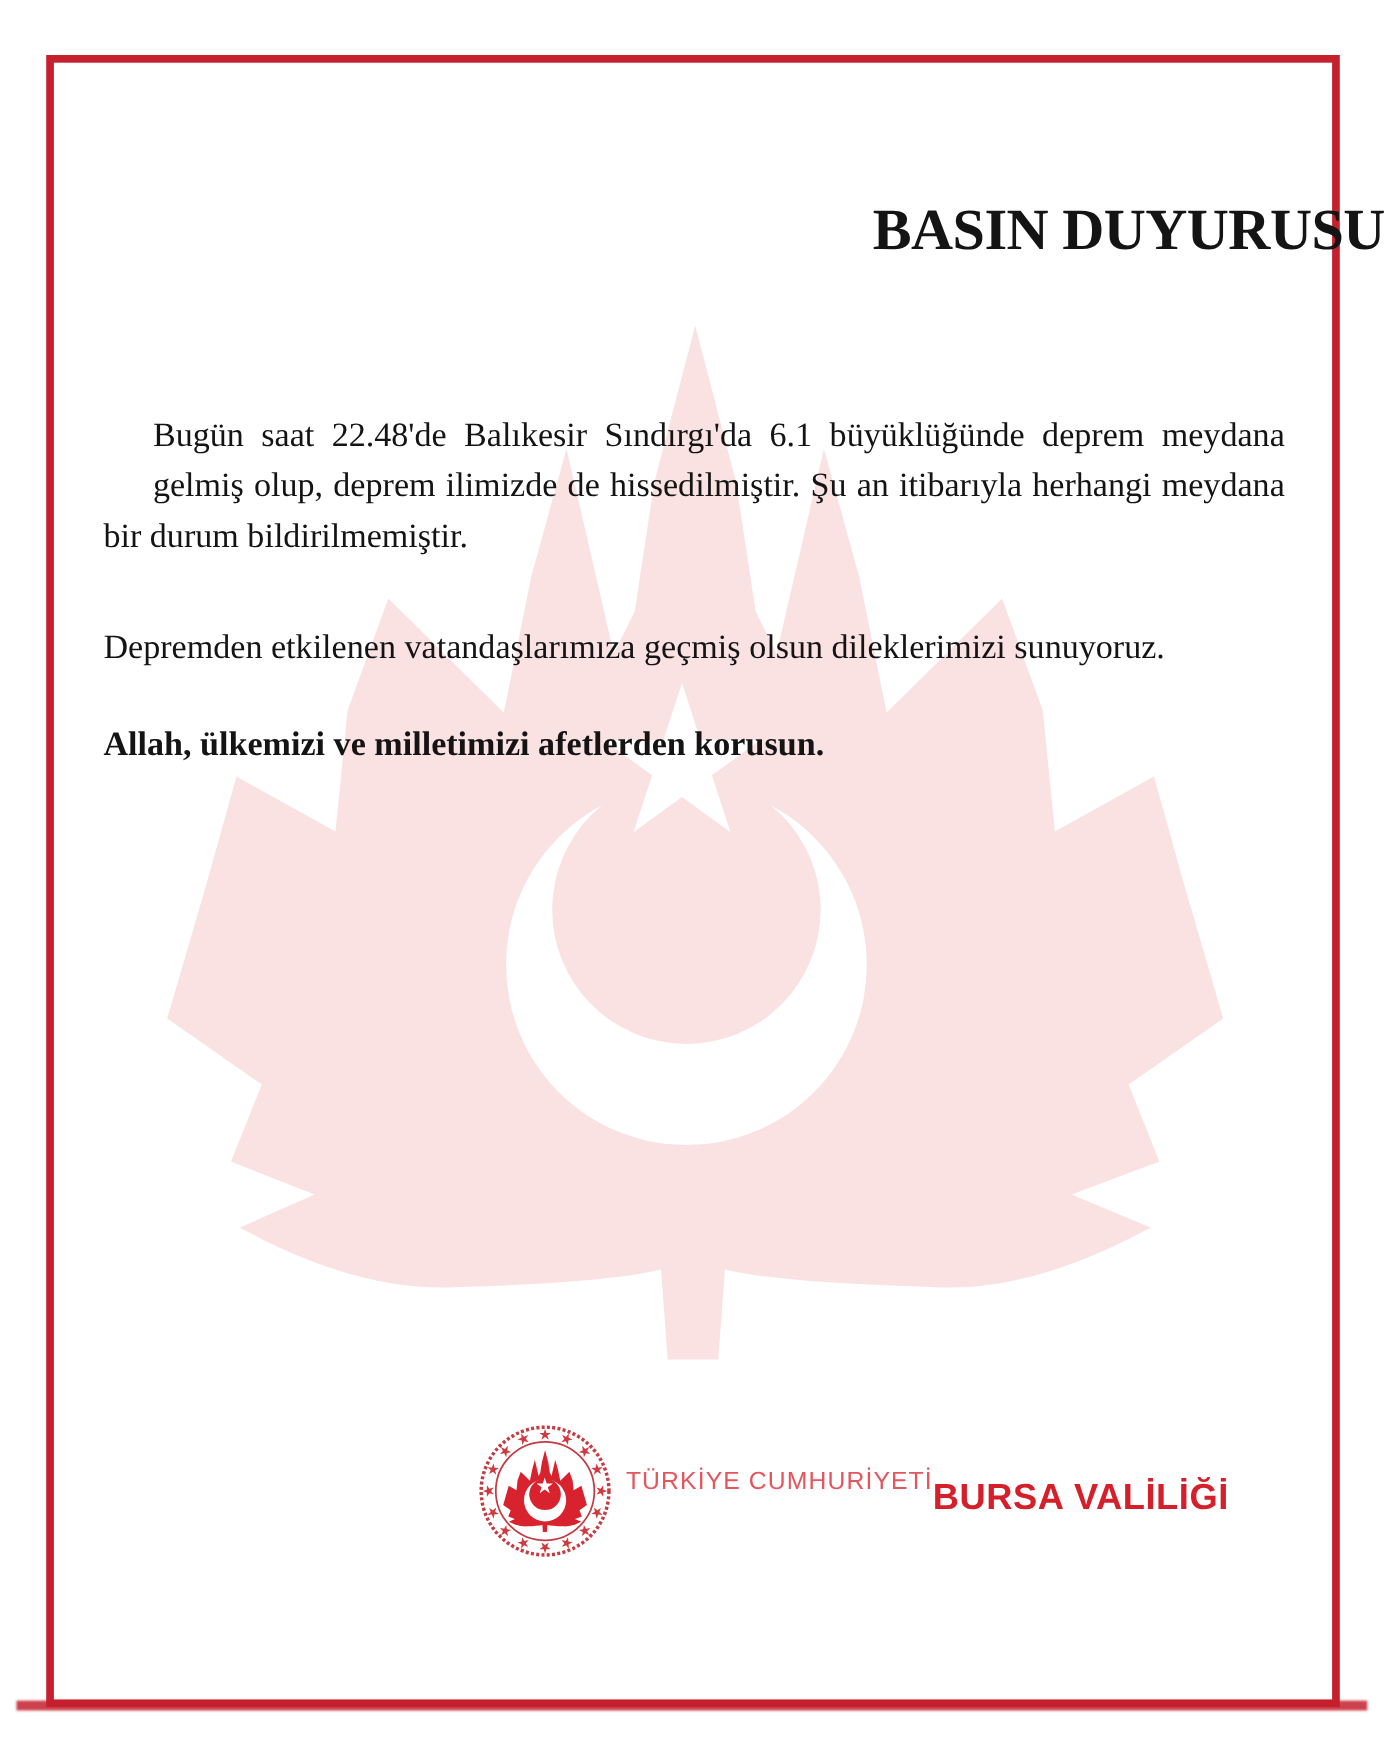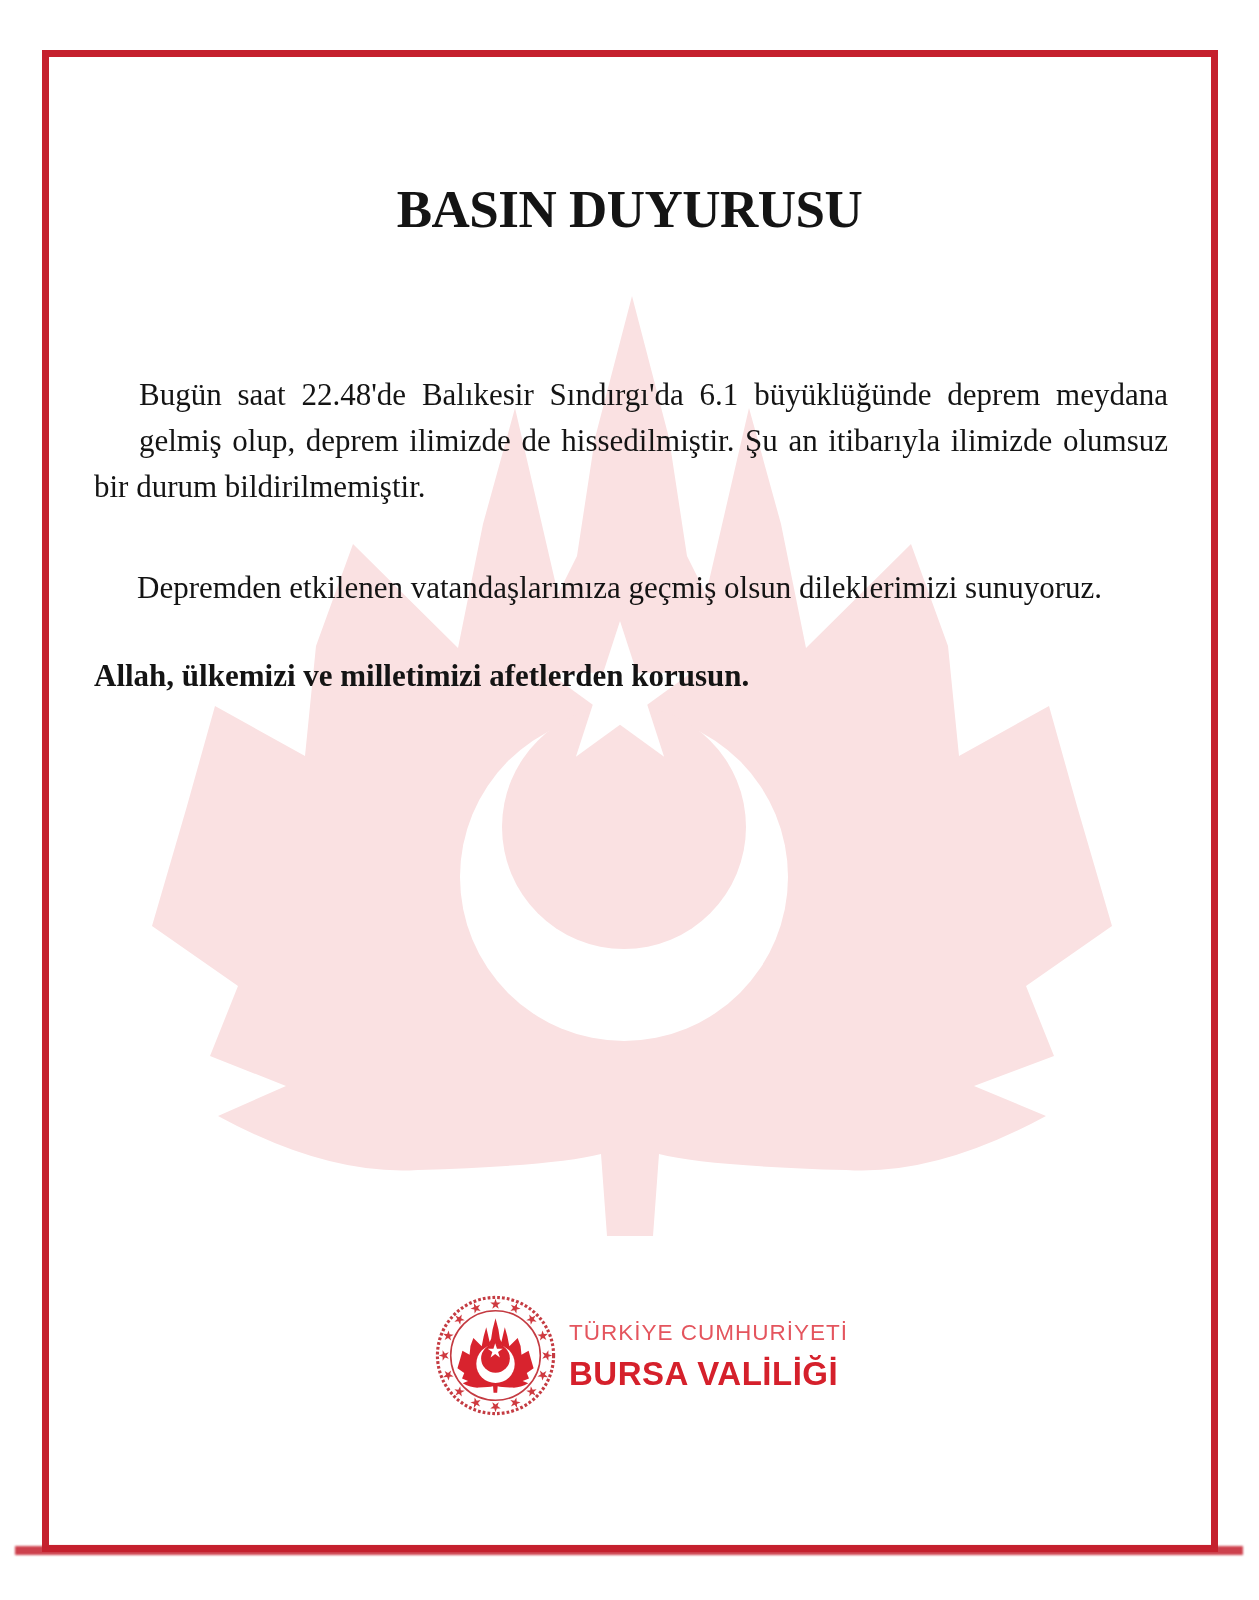--- a/index.html
+++ b/index.html
@@ -15,41 +15,41 @@
     background: #c5202e; opacity: 0.85; filter: blur(1px);
   }
 
   .watermark {
     position: absolute; left: 148px; top: 288px; width: 968px; height: 958px;
     pointer-events: none;
   }
 
   .doc-title {
     position: absolute; left: 0; top: 183px; width: 1259px;
-    text-align: center; font-weight: 700; font-size: 53px; line-height: 1;
+    text-align: right; font-weight: 700; font-size: 53px; line-height: 1;
     letter-spacing: -0.5px; color: #141414;
   }
 
   .content {
     position: absolute; left: 94px; top: 372px; width: 1074px;
     font-size: 31px; line-height: 46px; color: #141414;
   }
   .content .jline { text-align: justify; text-align-last: justify; margin-left: 45px; }
   .content .pline { text-align: left; }
-  .para2 { margin-top: 55px; margin-left: 43px; }
+  .para2 { margin-top: 55px; }
   .para3 { margin-top: 42px; font-weight: bold; }
 
   .footer-logo {
     position: absolute; left: 433px; top: 1293px;
     display: flex; align-items: center;
   }
   .emblem { width: 126px; height: 126px; flex: 0 0 auto; }
   .logo-text {
     margin-left: 10px; font-family: "Liberation Sans", sans-serif;
-    display: flex; flex-direction: column; justify-content: center;
+    display: flex; justify-content: center;
   }
   .logo-line1 {
     font-size: 22.5px; font-weight: 400; letter-spacing: 1px;
     color: #e4555e; line-height: 1.2;
   }
   .logo-line2 {
     font-size: 33px; font-weight: 700; letter-spacing: 0.5px;
     color: #d5202b; line-height: 1.15; margin-top: 9px;
   }
 </style>
@@ -76,21 +76,21 @@
   <circle cx="476" cy="589" r="164" fill="#ffffff"></circle>
   <circle cx="476" cy="539" r="122" fill="#fae1e2"></circle>
   <use href="#star5" xlink:href="#star5" transform="translate(472,408) scale(75)" fill="#ffffff"></use>
 </svg>
 
 <div class="doc-title">BASIN DUYURUSU</div>
 
 <div class="content">
   <div class="para1">
     <div class="jline">Bugün saat 22.48'de Balıkesir Sındırgı'da 6.1 büyüklüğünde deprem meydana</div>
-    <div class="jline">gelmiş olup, deprem ilimizde de hissedilmiştir. Şu an itibarıyla ilimizde olumsuz</div>
+    <div class="jline">gelmiş olup, deprem ilimizde de hissedilmiştir. Şu an itibarıyla herhangi meydana</div>
     <div class="pline">bir durum bildirilmemiştir.</div>
   </div>
   <div class="pline para2">Depremden etkilenen vatandaşlarımıza geçmiş olsun dileklerimizi sunuyoruz.</div>
   <div class="pline para3">Allah, ülkemizi ve milletimizi afetlerden korusun.</div>
 </div>
 
 <div class="footer-logo">
   <svg class="emblem" viewBox="0 0 128 128">
 
     <circle cx="63.5" cy="63.5" r="59" fill="#ffffff" stroke="#c43b42" stroke-width="3.2" stroke-dasharray="2.8 2.1"></circle>

